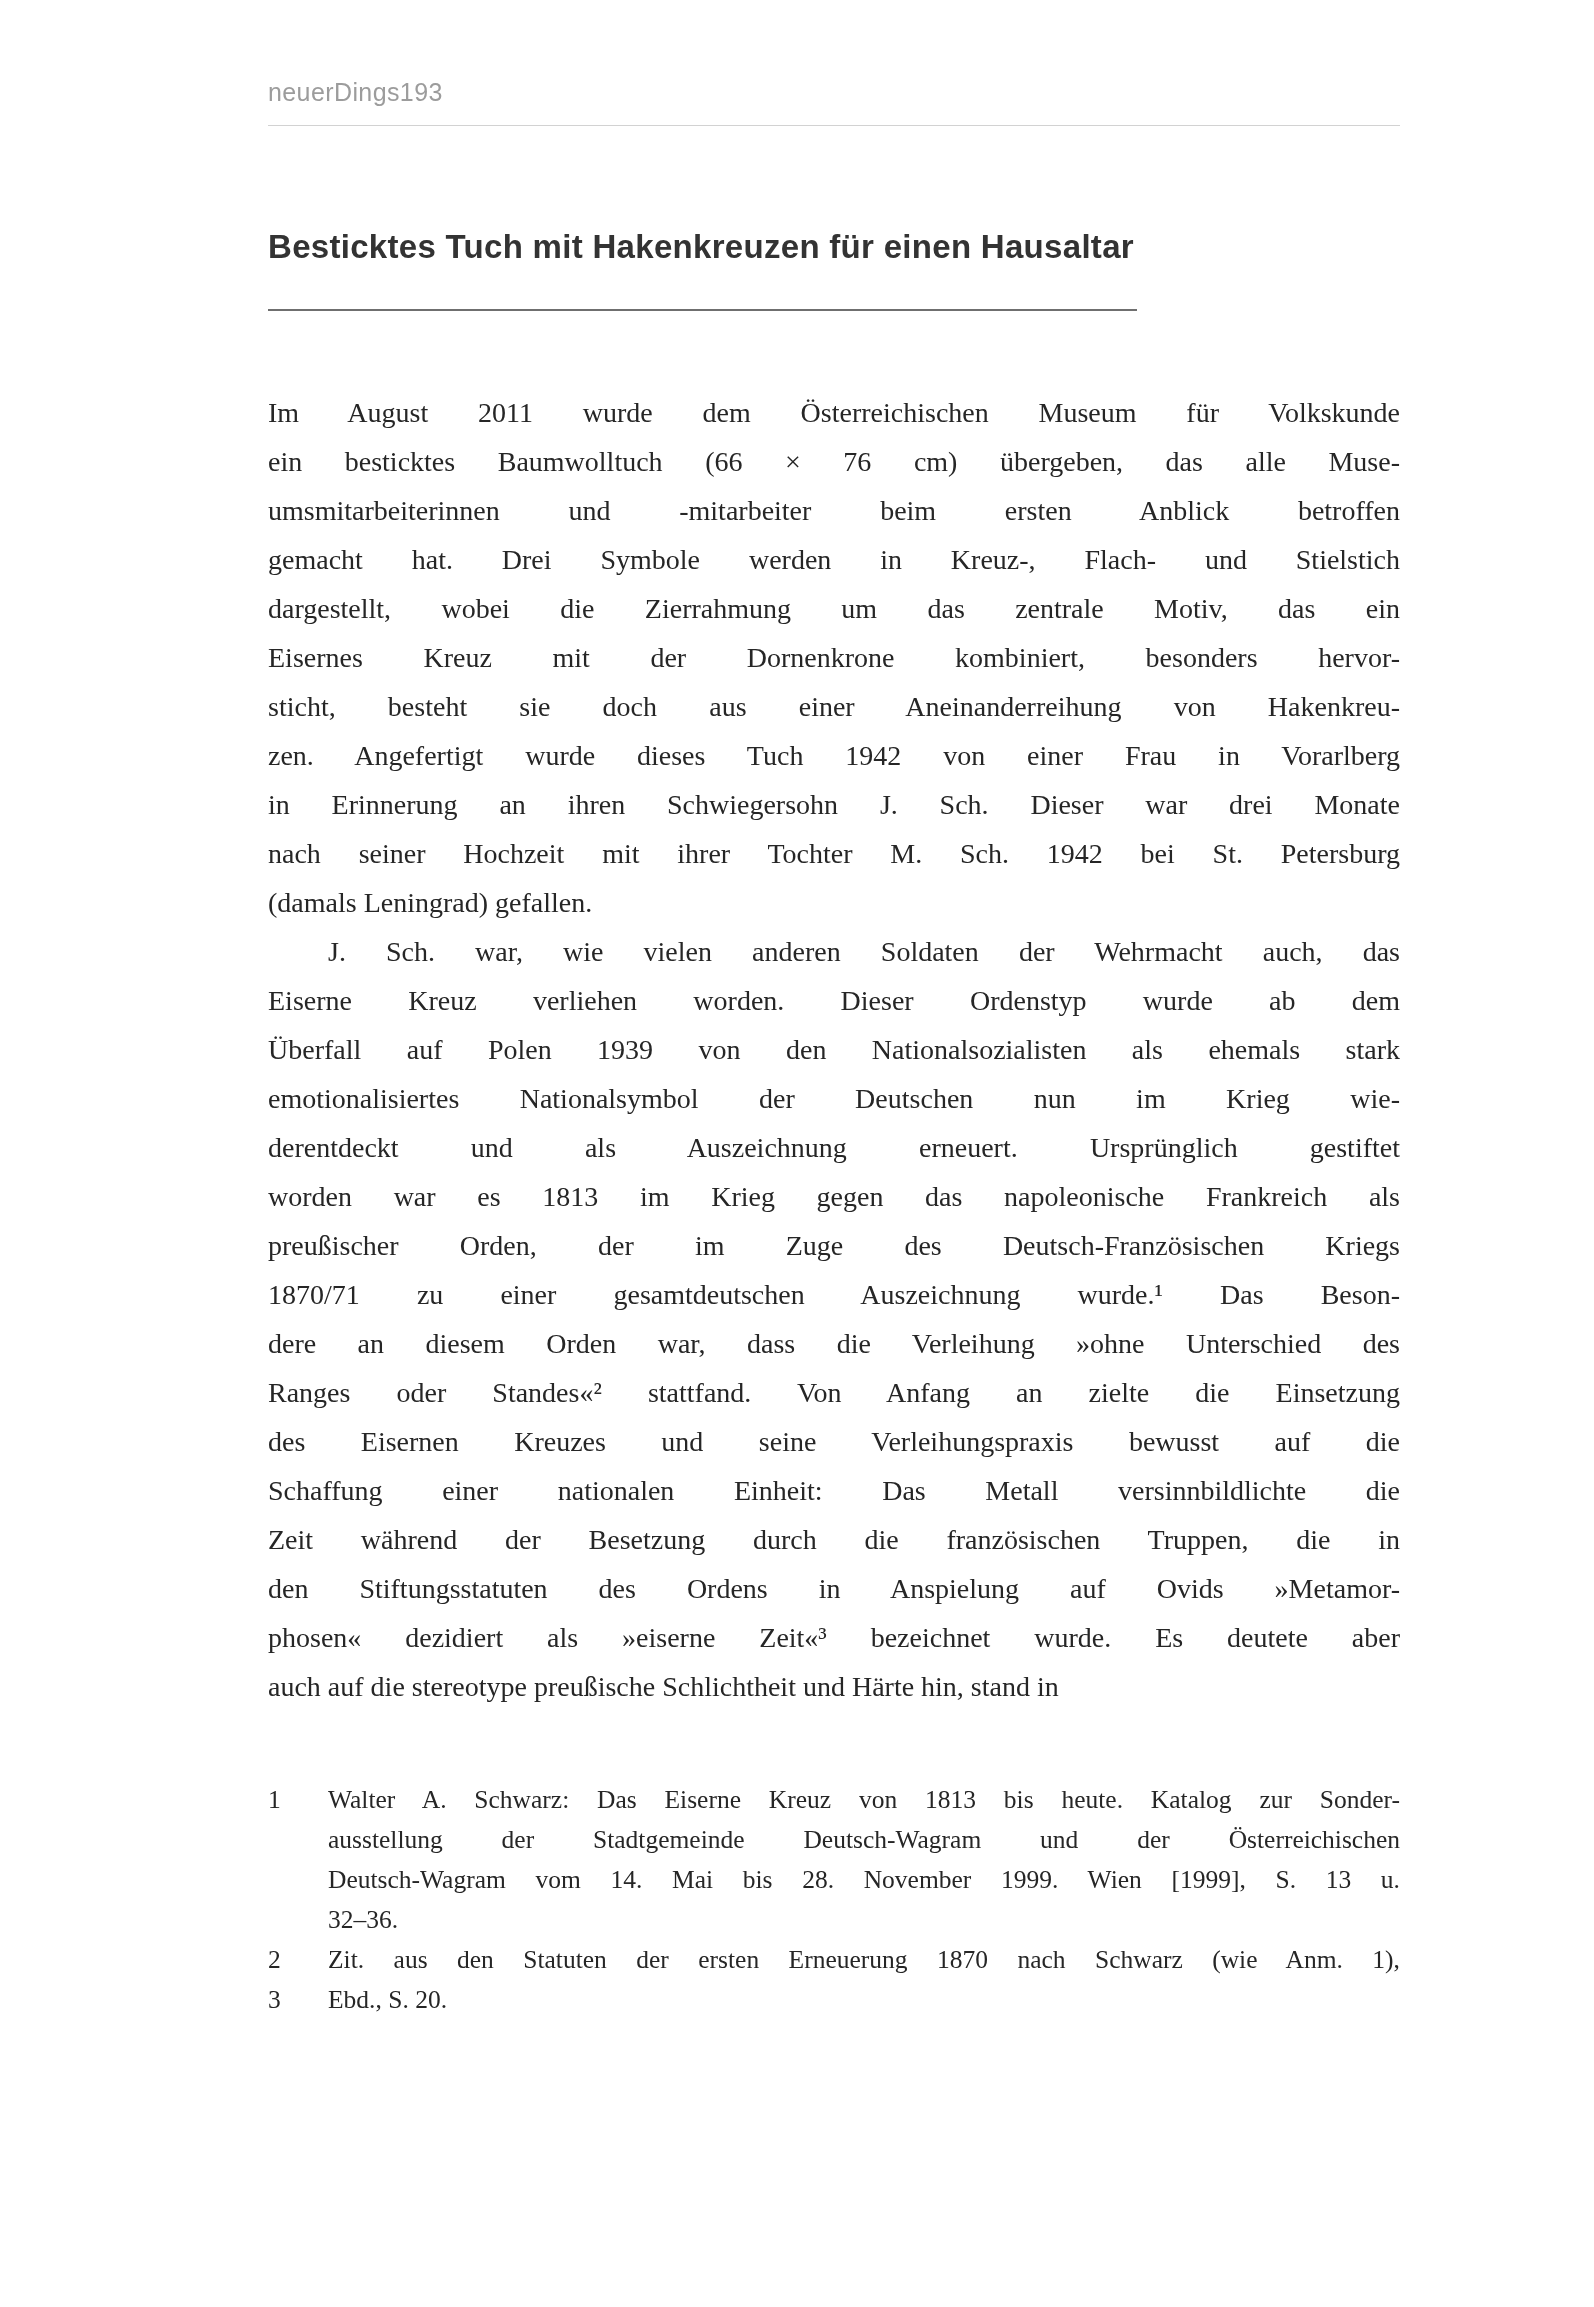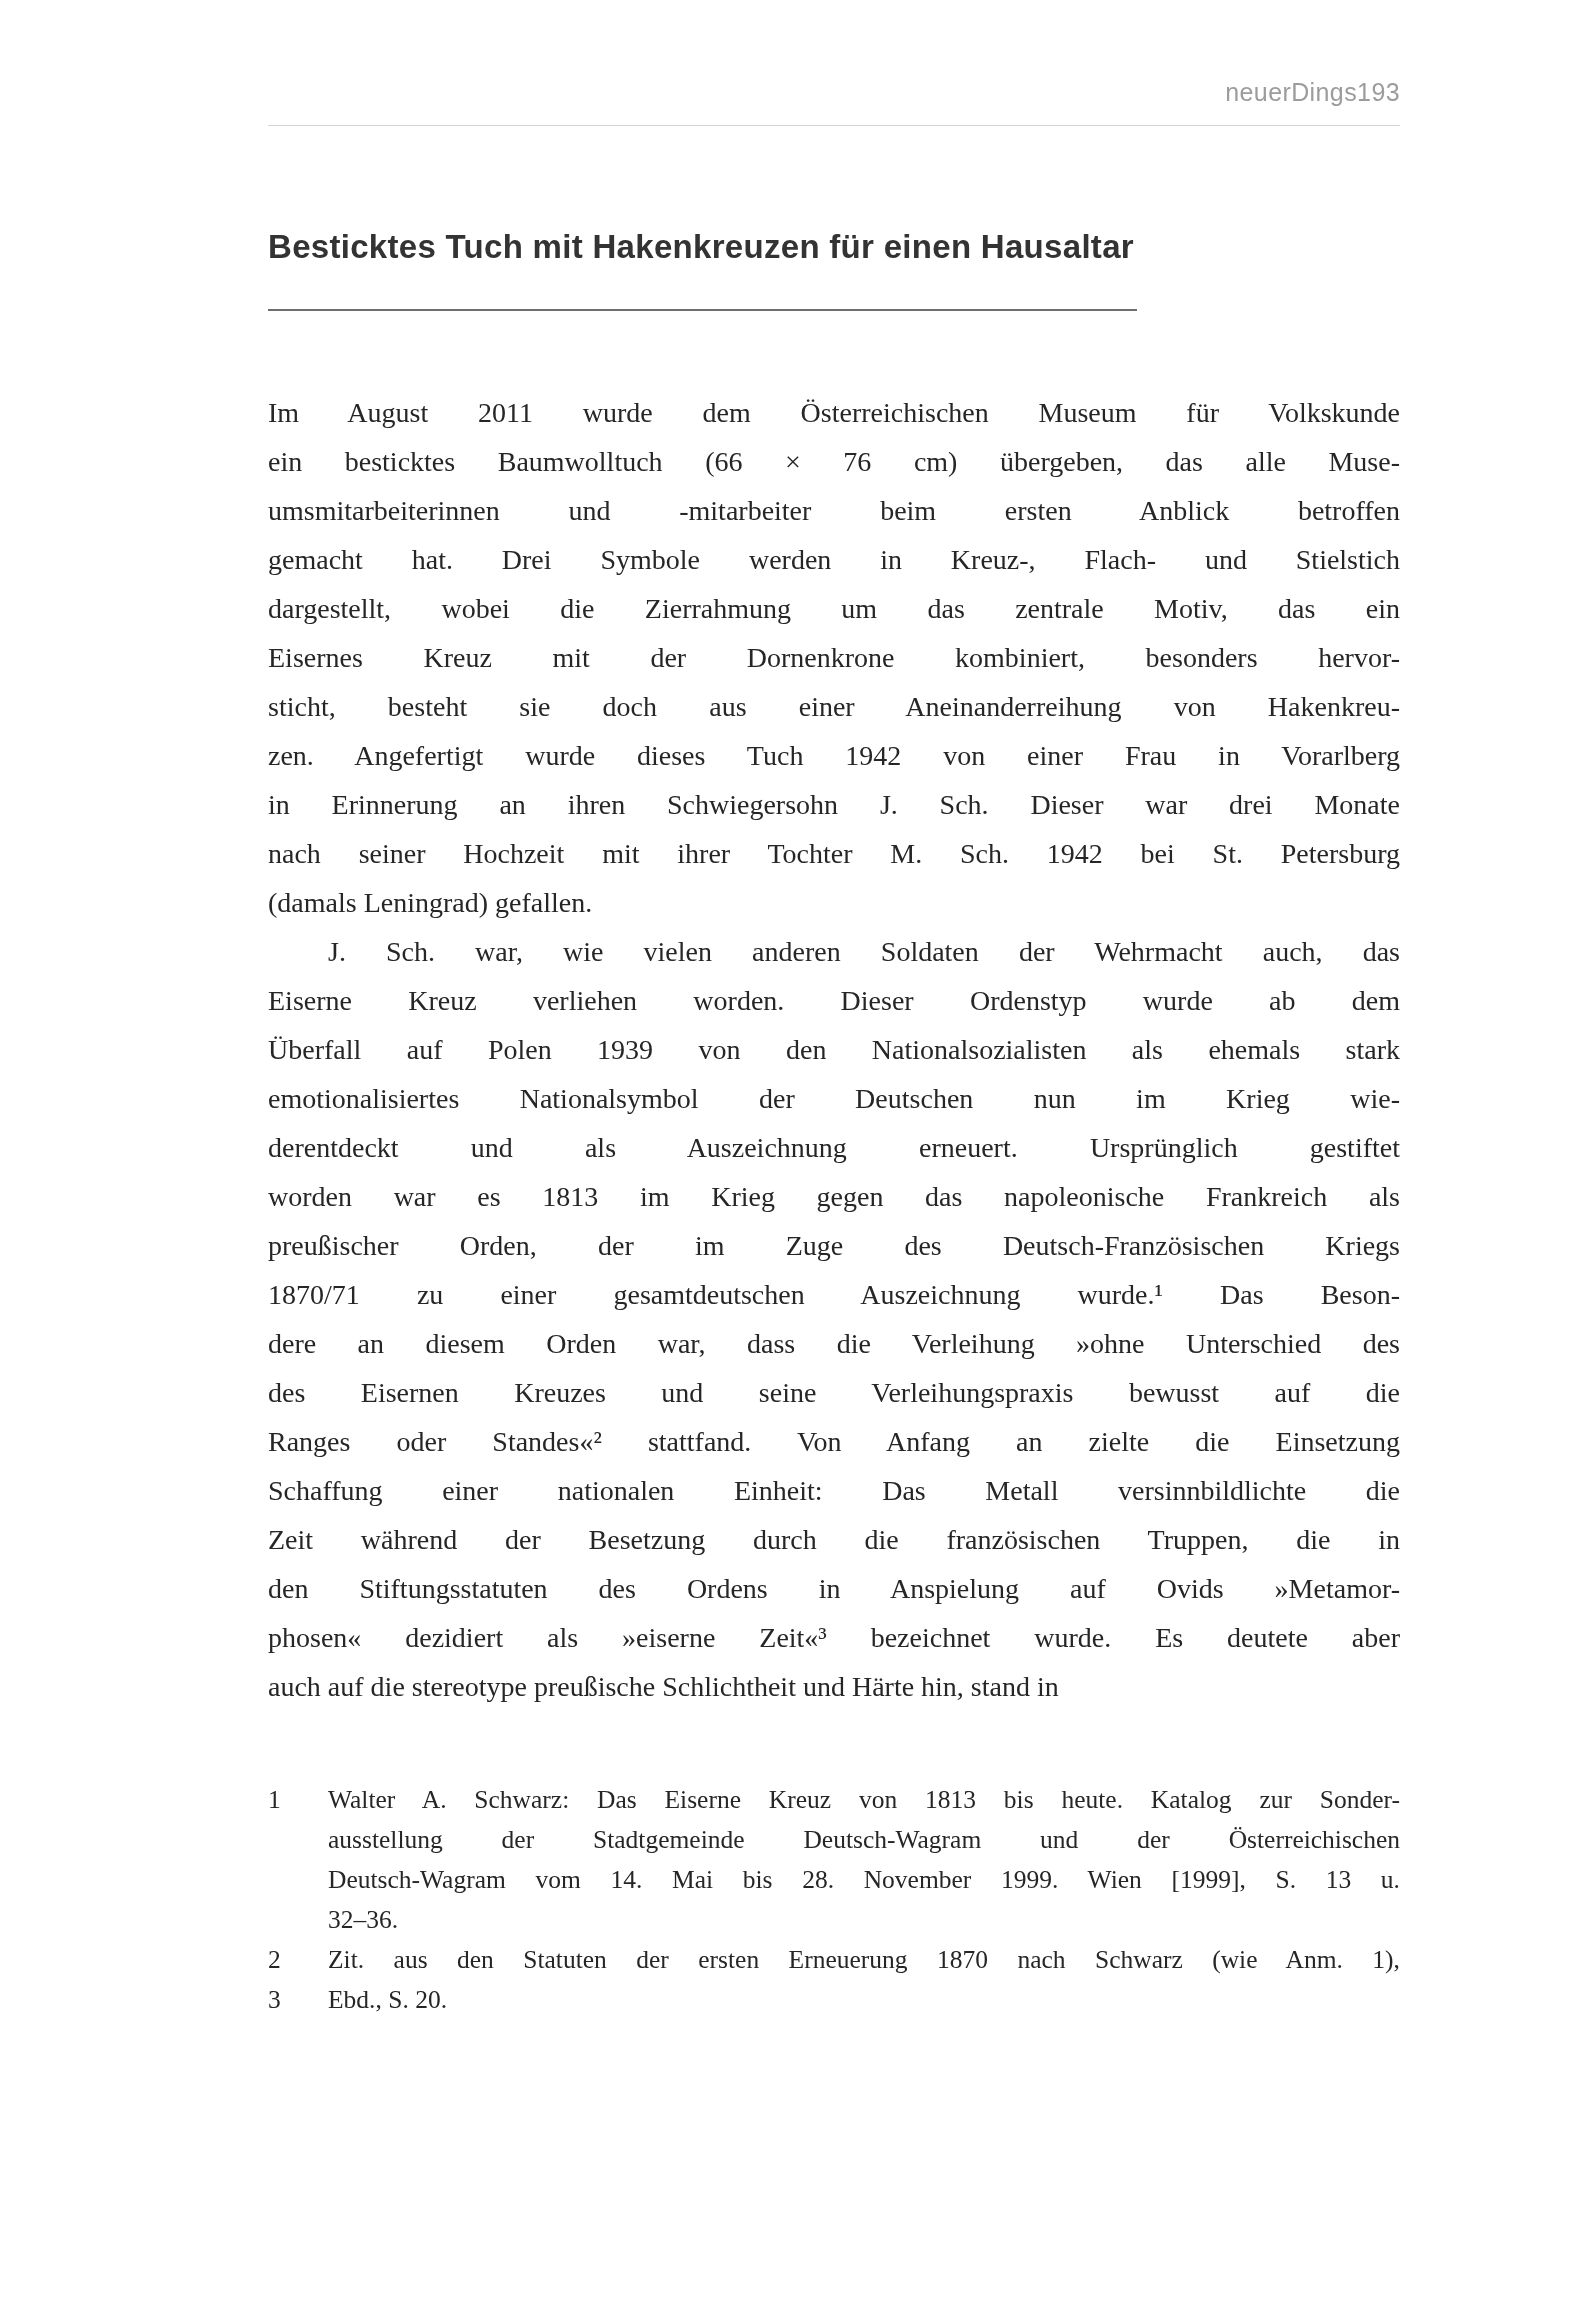--- a/index.html
+++ b/index.html
@@ -14,21 +14,21 @@
     margin: 0 auto;
     background: #ffffff;
     box-sizing: border-box;
     padding: 78px 195px 0 268px;
     font-family: "Liberation Serif", serif;
     color: #262626;
     overflow: hidden;
   }
   .page-header {
     display: flex;
-    justify-content: flex-end;
+    justify-content: flex-start;
     align-items: baseline;
     font-family: "Liberation Sans", sans-serif;
     font-size: 25px;
     color: #9c9c9c;
     letter-spacing: 0.4px;
   }
   .header-rule {
     border: none;
     border-top: 1.6px solid #d2d2d2;
     margin: 17.5px 0 0 0;
@@ -111,22 +111,22 @@
       <div class="paragraph">
         <div class="line just indent">J. Sch. war, wie vielen anderen Soldaten der Wehrmacht auch, das</div>
         <div class="line just">Eiserne Kreuz verliehen worden. Dieser Ordenstyp wurde ab dem</div>
         <div class="line just">Überfall auf Polen 1939 von den Nationalsozialisten als ehemals stark</div>
         <div class="line just">emotionalisiertes Nationalsymbol der Deutschen nun im Krieg wie-</div>
         <div class="line just">derentdeckt und als Auszeichnung erneuert. Ursprünglich gestiftet</div>
         <div class="line just">worden war es 1813 im Krieg gegen das napoleonische Frankreich als</div>
         <div class="line just">preußischer Orden, der im Zuge des Deutsch-Französischen Kriegs</div>
         <div class="line just">1870/71 zu einer gesamtdeutschen Auszeichnung wurde.¹ Das Beson-</div>
         <div class="line just">dere an diesem Orden war, dass die Verleihung »ohne Unterschied des</div>
+        <div class="line just">Ranges oder Standes«² stattfand. Von Anfang an zielte die Einsetzung</div>
         <div class="line just">des Eisernen Kreuzes und seine Verleihungspraxis bewusst auf die</div>
-        <div class="line just">Ranges oder Standes«² stattfand. Von Anfang an zielte die Einsetzung</div>
         <div class="line just">Schaffung einer nationalen Einheit: Das Metall versinnbildlichte die</div>
         <div class="line just">Zeit während der Besetzung durch die französischen Truppen, die in</div>
         <div class="line just">den Stiftungsstatuten des Ordens in Anspielung auf Ovids »Metamor-</div>
         <div class="line just">phosen« dezidiert als »eiserne Zeit«³ bezeichnet wurde. Es deutete aber</div>
         <div class="line">auch auf die stereotype preußische Schlichtheit und Härte hin, stand in</div>
       </div>
     </main>
 
   <section class="footnotes" id="footnotes-container">
       <div class="footnote">

